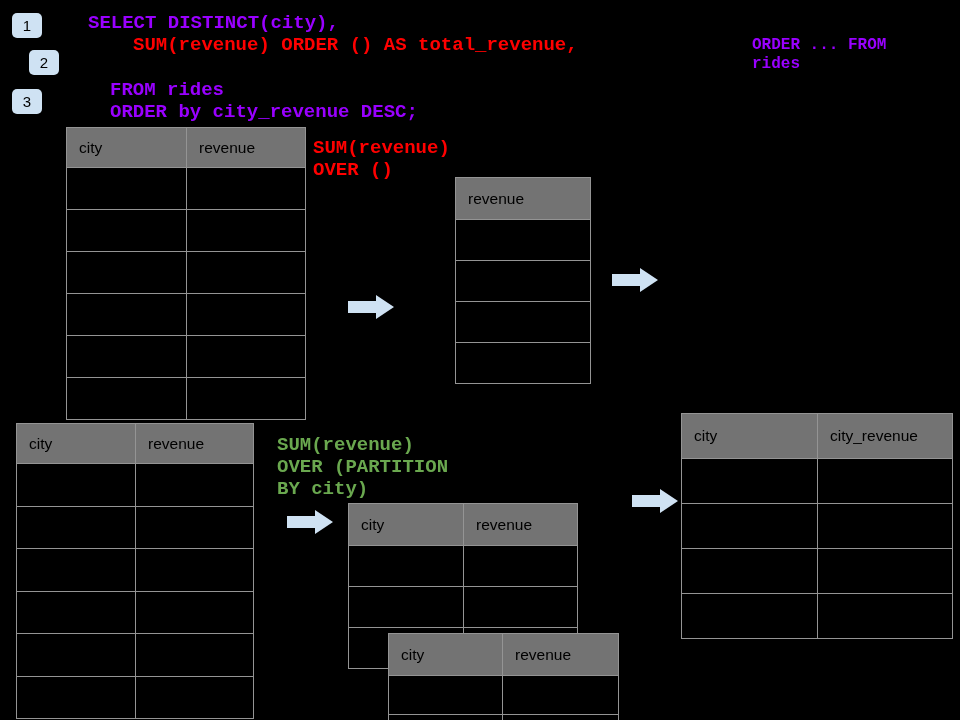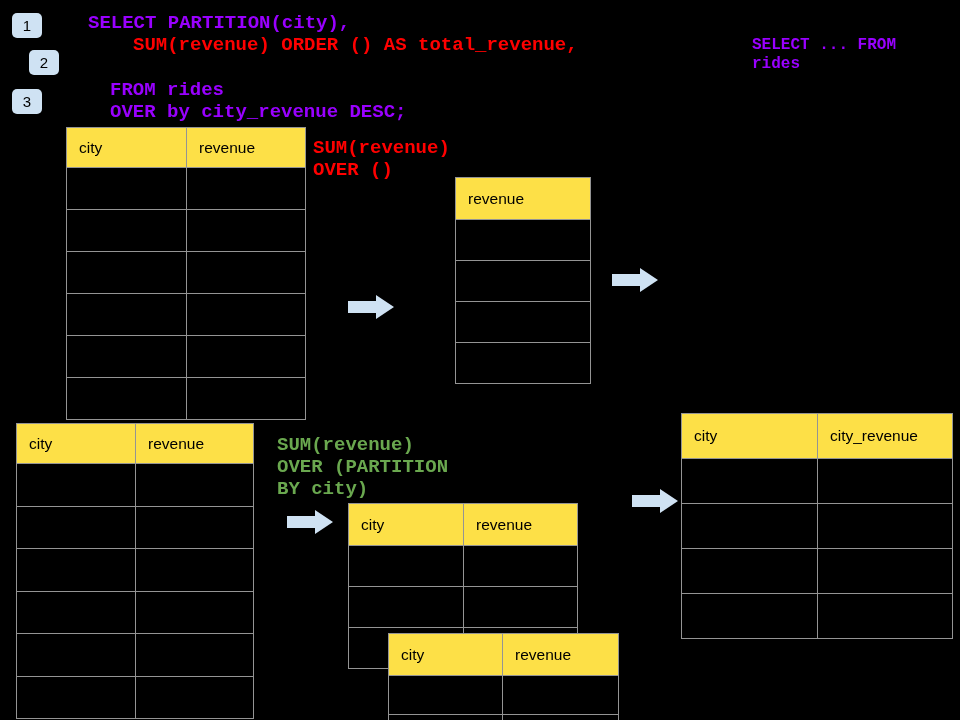--- a/index.html
+++ b/index.html
@@ -27,21 +27,21 @@
 
   .annot{position:absolute;font:bold 19px "Liberation Mono",monospace;
          line-height:22px;white-space:pre-line;}
   #annot-total{left:313px;top:137px;}
   #annot-partition{left:277px;top:434px;}
 
   
   .tbl{position:absolute;border-collapse:collapse;table-layout:fixed;}
   .tbl th,.tbl td{border:1px solid #949494;padding:0;}
   .tbl td{background:#000;height:41px;}
-  .tbl th{background:#fde047;color:#000;font-family:"Liberation Sans",sans-serif;
+  .tbl th{background:#737373;color:#000;font-family:"Liberation Sans",sans-serif;
           font-weight:normal;font-size:15.5px;text-align:left;padding:0 0 0 12px;
           vertical-align:middle;height:39px;}
   #tbl-source-top{left:66px;top:127px;width:239px;}
   #tbl-total{left:455px;top:177px;width:135px;}
   #tbl-total th{height:41px;}  #tbl-total td{height:40px;}
   #tbl-source-bottom{left:16px;top:423px;width:237px;}
   #tbl-source-bottom td{height:41.5px;}
   #tbl-partition-back{left:348px;top:503px;width:229px;}
   #tbl-partition-back th{height:41px;} #tbl-partition-back td{height:40px;}
   #tbl-partition-front{left:388px;top:633px;width:230px;z-index:2;}
@@ -58,25 +58,25 @@
 </style>
 </head>
 <body>
 
 <div id="stage">
 
   <div class="badge" id="badge-1" style="background-color: rgb(207, 226, 243);">1</div>
   <div class="badge" id="badge-2" style="background-color: rgb(207, 226, 243);">2</div>
   <div class="badge" id="badge-3" style="background-color: rgb(207, 226, 243);">3</div>
 
-  <div class="code" id="code-line-1" style="color: rgb(153, 0, 255);">SELECT PARTITION(city),</div>
+  <div class="code" id="code-line-1" style="color: rgb(153, 0, 255);">SELECT DISTINCT(city),</div>
   <div class="code" id="code-line-2" style="color: rgb(255, 0, 0);">SUM(revenue) ORDER () AS total_revenue,</div>
   <div class="code" id="code-line-4" style="color: rgb(153, 0, 255);">FROM rides</div>
-  <div class="code" id="code-line-5" style="color: rgb(153, 0, 255);">OVER by city_revenue DESC;</div>
-  <div id="side-note" style="color: rgb(153, 0, 255);">SELECT ... FROM
+  <div class="code" id="code-line-5" style="color: rgb(153, 0, 255);">ORDER by city_revenue DESC;</div>
+  <div id="side-note" style="color: rgb(153, 0, 255);">ORDER ... FROM
 rides</div>
 
   <div class="annot" id="annot-total" style="color: rgb(255, 0, 0);">SUM(revenue)
 OVER ()</div>
   <div class="annot" id="annot-partition" style="color: rgb(106, 168, 79);">SUM(revenue)
 OVER (PARTITION
 BY city)</div>
 
   <table class="tbl" id="tbl-source-top">
     <colgroup>

